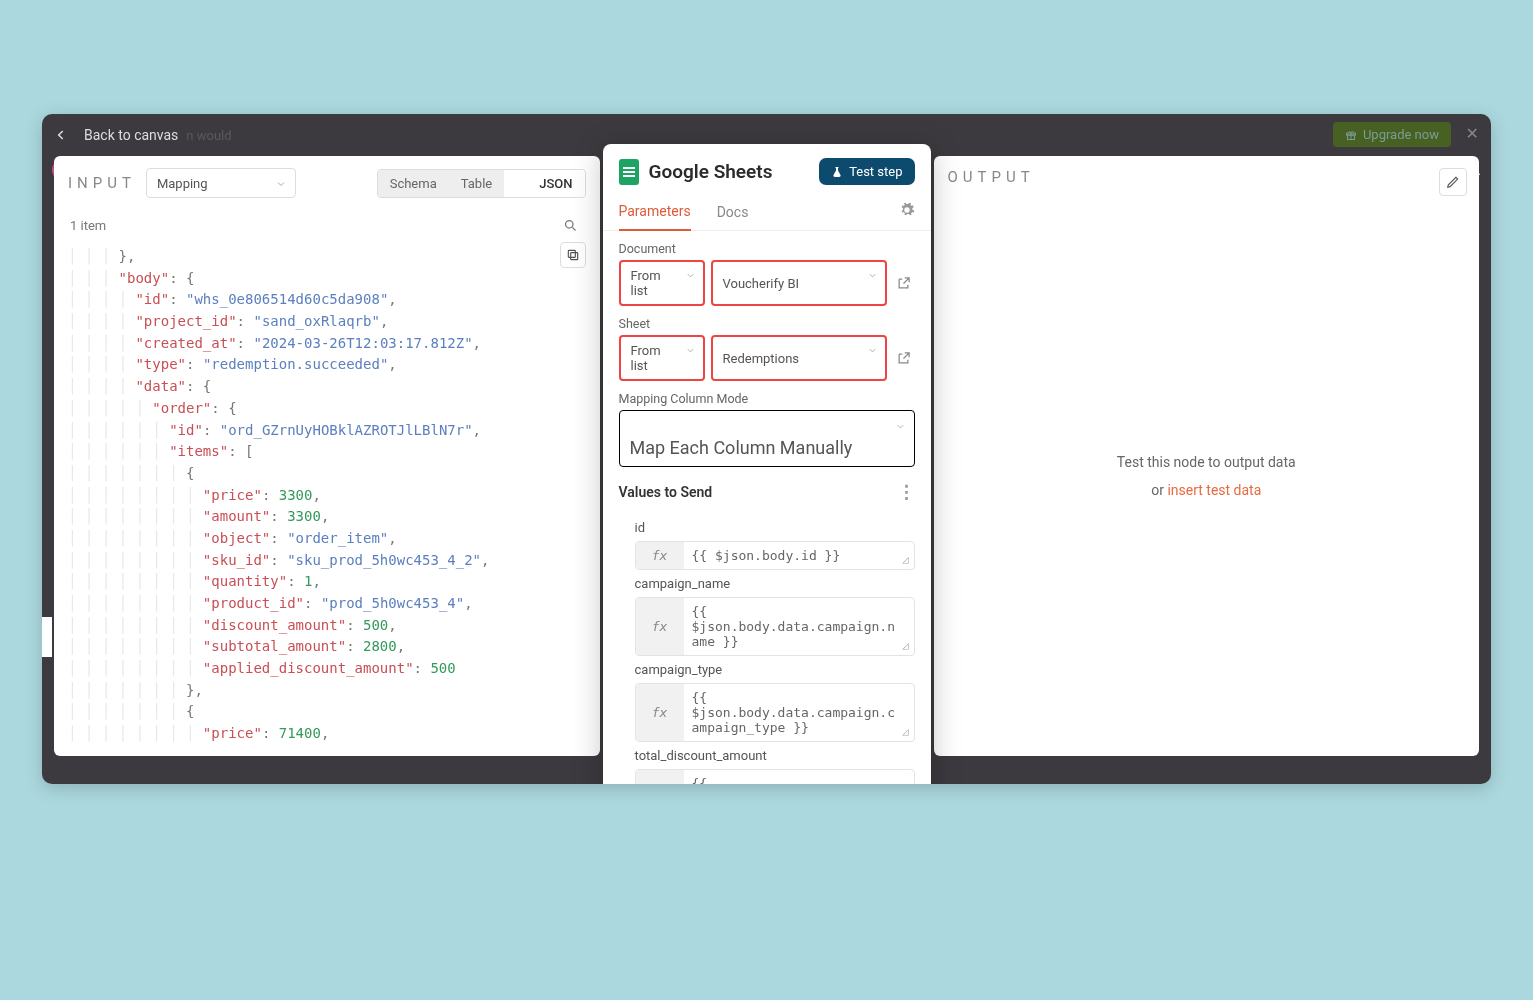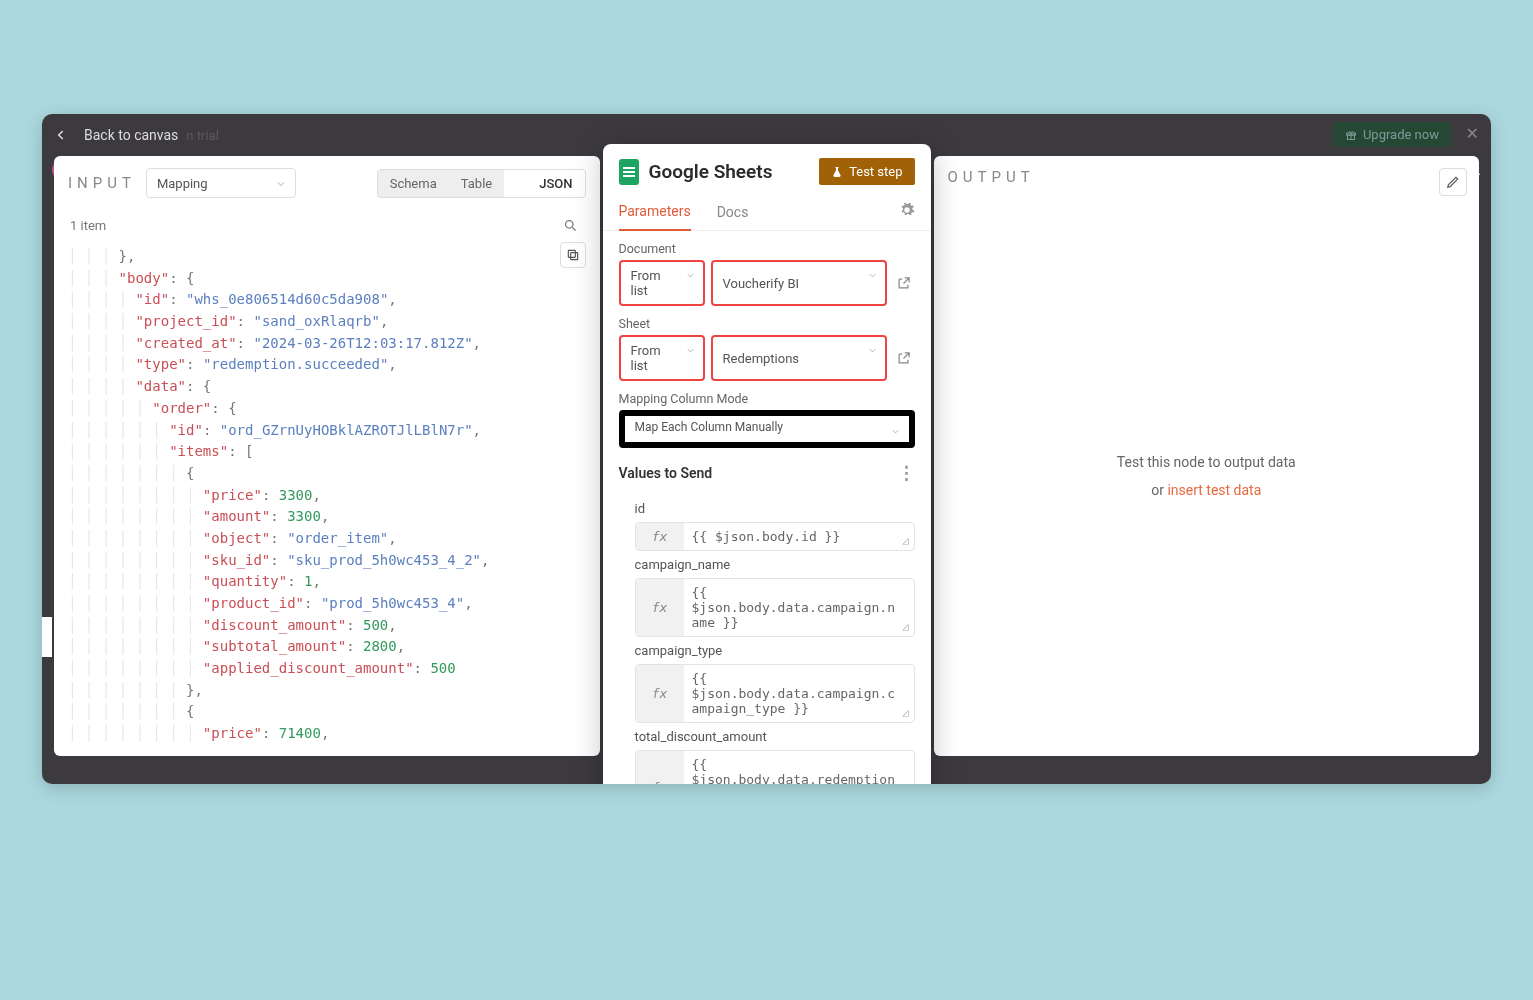--- a/index.html
+++ b/index.html
@@ -31,21 +31,21 @@
     padding: 0 12px;
     color: #ddd;
     font-size: 14px;
     position: relative;
   }
   .topbar .back { display: flex; align-items: center; gap: 16px; cursor: pointer; }
   .topbar .back .arrow { width: 14px; height: 14px; }
   .topbar .ghost { margin-left: 8px; color: rgba(255,255,255,.15); font-size: 13px; }
   .topbar .upgrade {
     position: absolute; right: 40px; top: 8px;
-    background: #14532d; color: #a6d9cf;
+    background: #4d7c0f; color: #a6d9cf;
     padding: 5px 12px; border-radius: 4px; font-size: 13px;
     display: flex; align-items: center; gap: 6px;
     opacity: .6;
   }
   .topbar .close-x { position: absolute; right: 12px; top: 10px; color: #888; font-size: 16px; }
   .workarea {
     position: absolute;
     left: 12px; right: 12px; top: 42px; bottom: 28px;
     display: flex;
     gap: 12px;
@@ -153,22 +153,22 @@
     width: 20px; height: 26px; background: #1da362; border-radius: 3px;
     position: relative;
   }
   .gs-icon::before {
     content: ""; position: absolute; left: 4px; right: 4px; top: 8px; height: 2px;
     background: #fff; box-shadow: 0 4px 0 #fff, 0 8px 0 #fff;
   }
   .config-head .title { font-weight: 600; font-size: 19px; color: #2b2b2b; }
   .test-step-btn {
     margin-left: auto;
-    background: #a16207; color: #fff;
-    padding: 6px 12px; border-radius: 2px; font-size: 13px;
+    background: #0c4a6e; color: #fff;
+    padding: 6px 12px; border-radius: 7px; font-size: 13px;
     display: flex; align-items: center; gap: 6px;
     cursor: pointer;
   }
   .tabs-row {
     display: flex; align-items: center;
     border-bottom: 1px solid #eee;
     padding: 0 16px;
     gap: 26px;
   }
   .tab { padding: 8px 0 10px; color: #888; font-size: 14px; cursor: pointer; }
@@ -181,22 +181,22 @@
     border: 2px solid #ef4444; border-radius: 4px; display: flex; align-items: center;
     font-size: 13px; color: #555; background: #fff; position: relative;
   }
   .seg-select.small { width: 86px; padding: 6px 24px 6px 10px; }
   .seg-select.grow { flex: 1; padding: 6px 24px 6px 10px; }
   .seg-select .chev { position: absolute; right: 7px; top: 8px; color: #aaa; }
   .ext-btn {
     width: 22px; display: flex; align-items: center; justify-content: center; color: #888;
   }
   .full-select {
-    border: 6px solid #000000; border-radius: 4px;
-    padding: 4px 26px 8px 10px; font-size: 12px; color: #555;
+    border: 1px solid #000000; border-radius: 4px;
+    padding: 26px 26px 8px 10px; font-size: 18px; color: #555;
     position: relative;
   }
   .full-select .chev { position: absolute; right: 8px; top: 10px; color: #aaa; }
   .values-head {
     display: flex; align-items: center; justify-content: space-between;
     font-weight: 600; font-size: 14px; color: #333;
     padding: 4px 0 2px;
   }
   .values-head .dots { color: #999; font-size: 18px; letter-spacing: -1px; }
   .vfield { margin-top: 6px; }
@@ -260,21 +260,21 @@
 
 <div class="app-shell">
 
   <div class="topbar">
     <div class="back">
       <svg class="arrow" viewBox="0 0 24 24" fill="none" stroke="#ddd" stroke-width="2.5">
           <path d="M15 5l-7 7 7 7"></path>
         </svg>
       <span>Back to canvas</span>
     </div>
-    <span class="ghost">n trial</span>
+    <span class="ghost">n would</span>
     <div class="upgrade">
       <svg width="12" height="12" viewBox="0 0 24 24" fill="none" stroke="#a6d9cf" stroke-width="2">
           <rect x="3" y="8" width="18" height="4"></rect>
           <rect x="5" y="12" width="14" height="9"></rect>
           <path d="M12 8v13M12 8c0-3-5-4-5 0M12 8c0-3 5-4 5 0"></path>
         </svg>
       <span>Upgrade now</span>
     </div>
     <div class="close-x">✕</div>
   </div>

